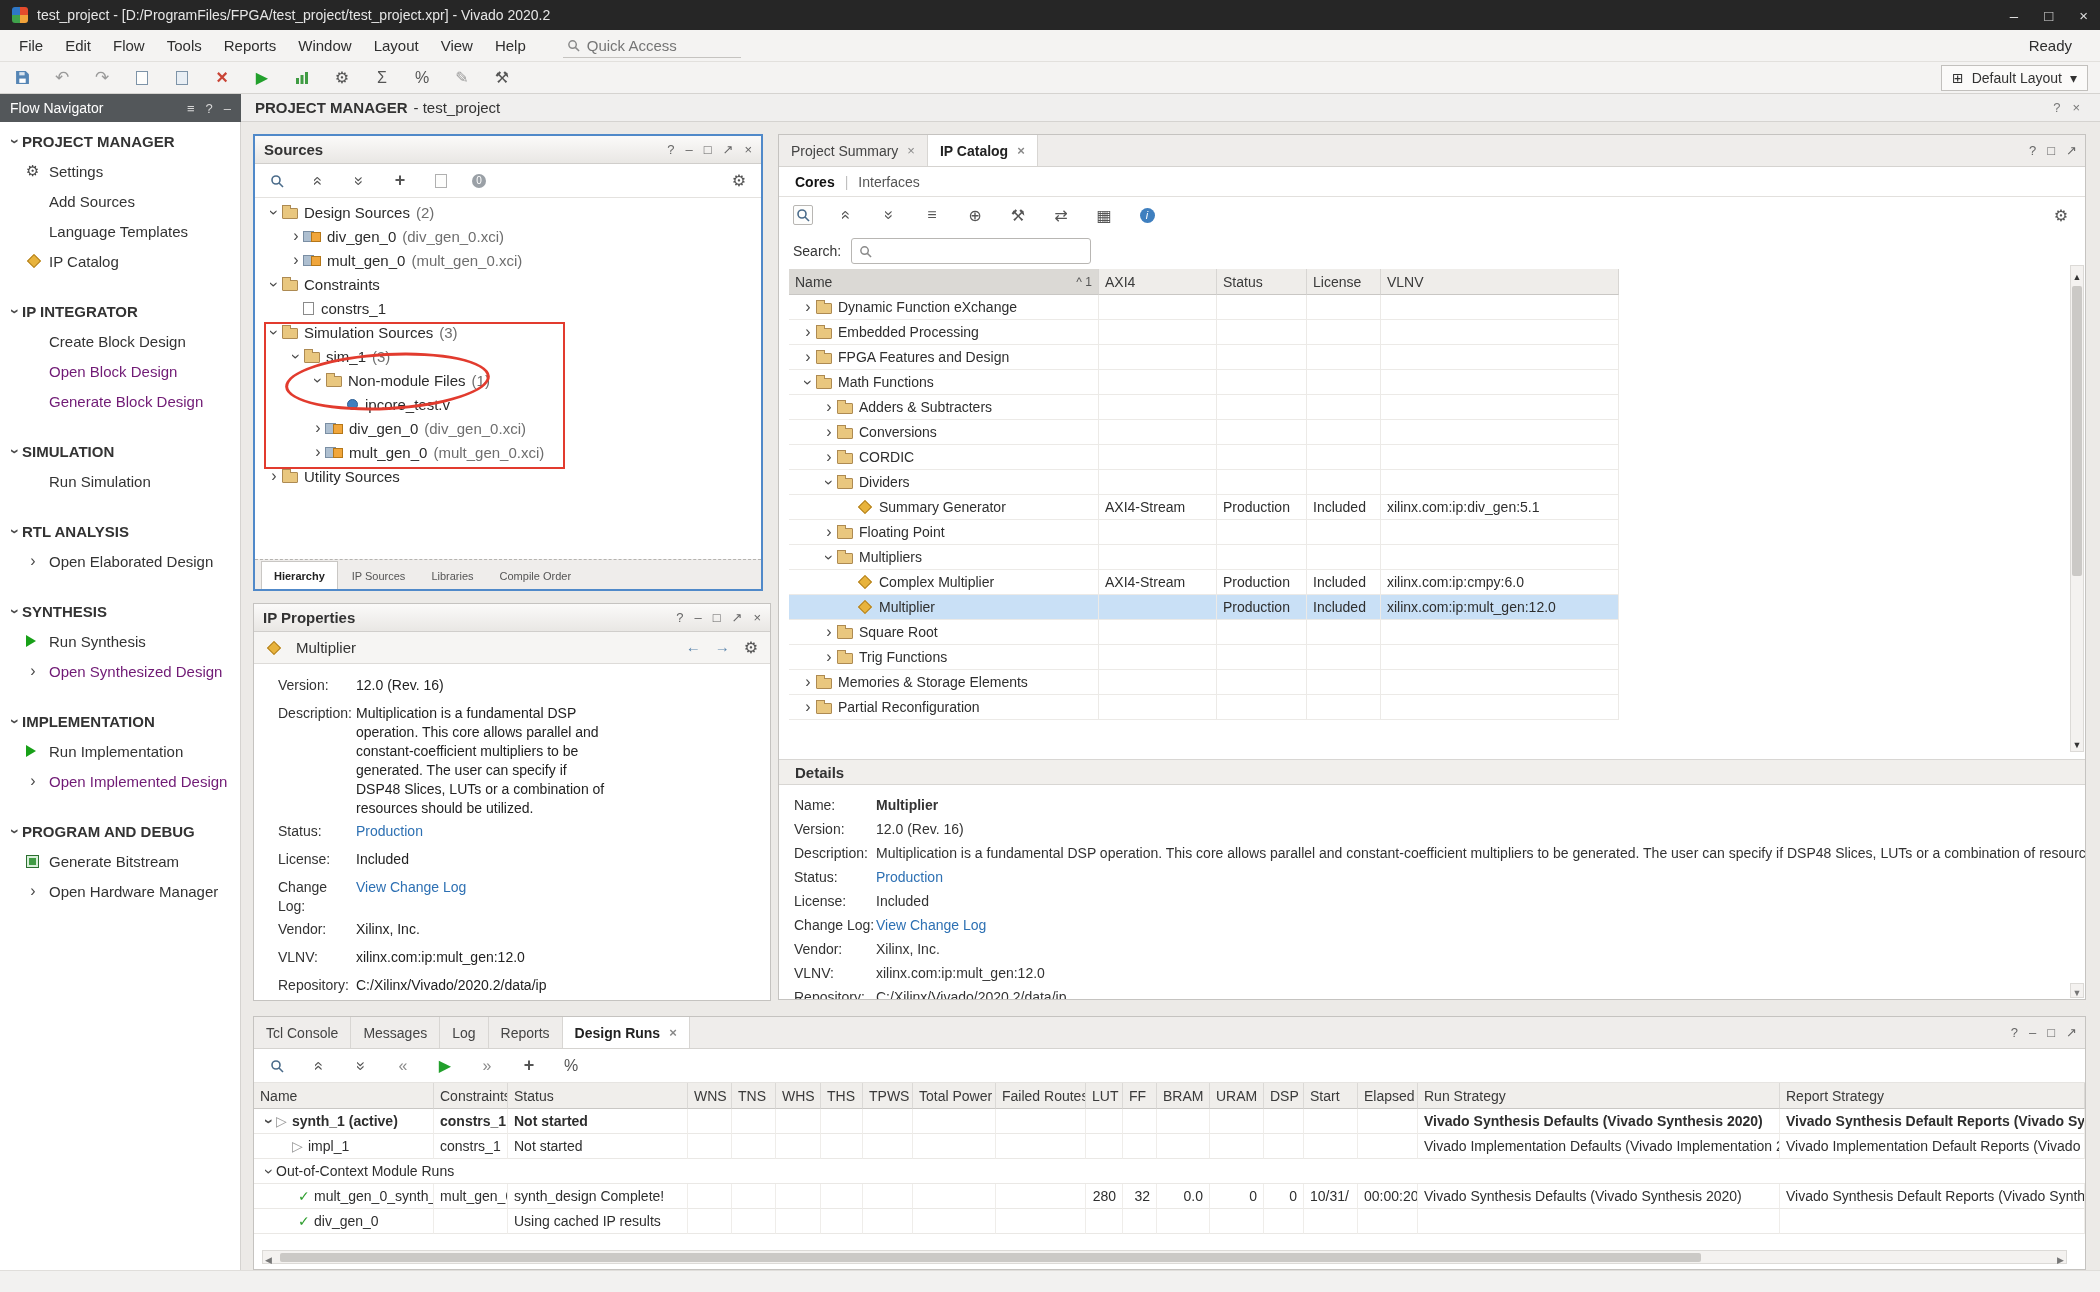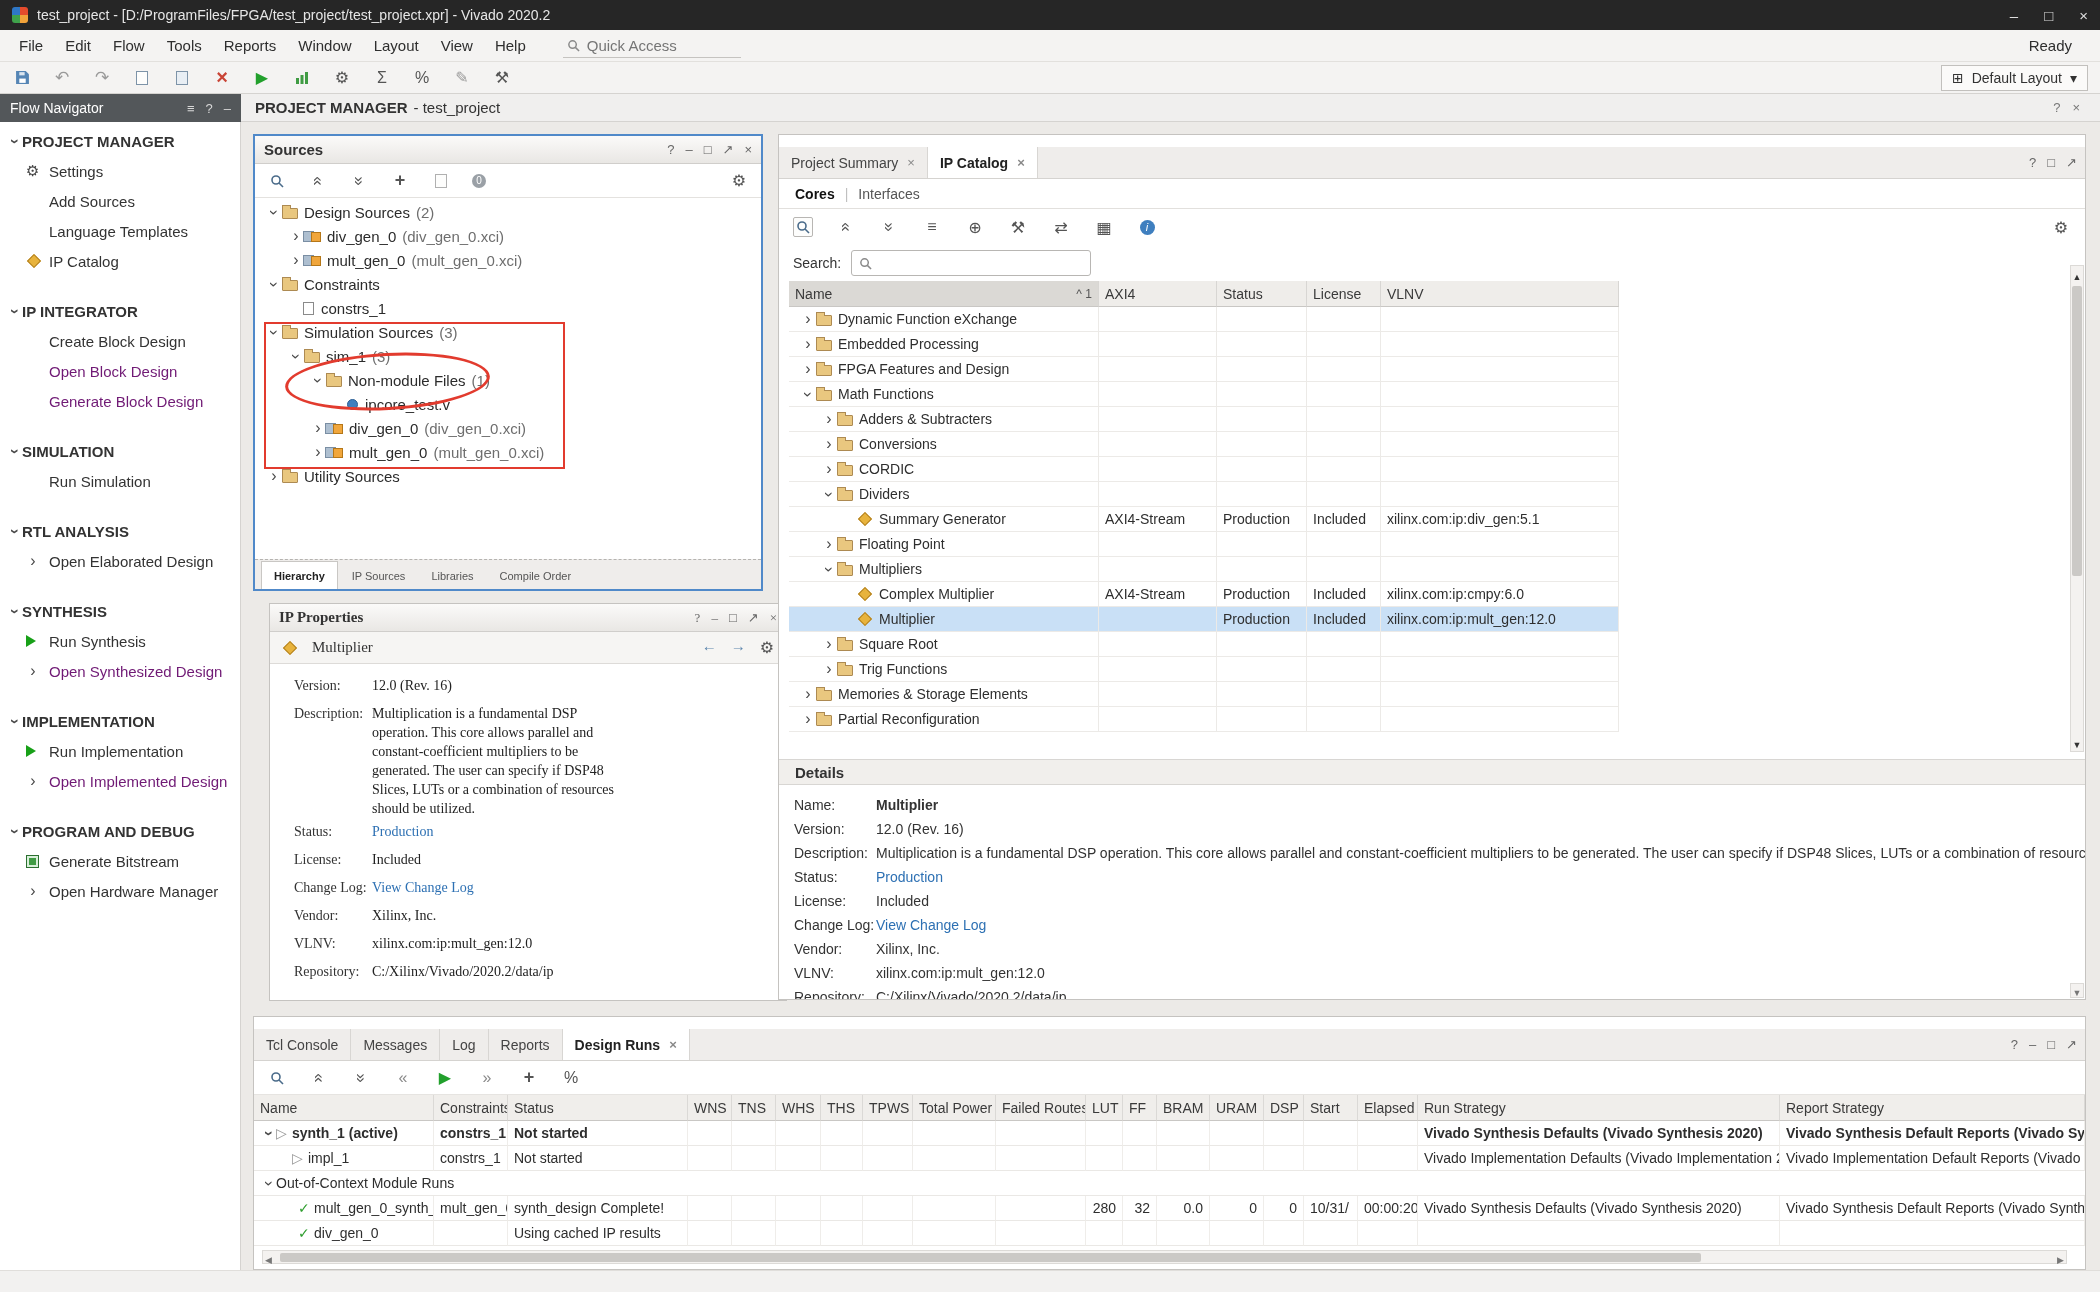--- a/index.html
+++ b/index.html
@@ -50,33 +50,33 @@
   .trow .lbl { color:#2b2b2b; }
   .suffix { color:#6e6e6e; margin-left:6px; }
   .p0 { padding-left:12px; } .p1 { padding-left:34px; } .p2 { padding-left:56px; } .p3 { padding-left:78px; }
   .sources-tabs { flex:none; height:30px; display:flex; align-items:flex-end; gap:2px; background:#efedeb; border-top:1px dashed #b5b3b0; padding:0 6px; }
   .stab { height:26px; display:flex; align-items:center; padding:0 12px; font-size:11px; color:#555; }
   .stab.active { background:#fff; border:1px solid #c9c7c4; border-bottom:none; font-weight:bold; color:#222; height:28px; }
   .red-rect { position:absolute; left:9px; top:186px; width:301px; height:147px; border:2px solid #e23b2e; pointer-events:none; }
   .red-ellipse { position:absolute; left:30px; top:217px; width:205px; height:57px; border:3px solid #e23b2e; border-radius:50%; transform:rotate(-3deg); pointer-events:none; }
 
   
-  .p-props { left:28px; top:481px; width:518px; height:398px;font-family:Liberation Serif, serif; }
+  .p-props { left:12px; top:481px; width:518px; height:398px; }
   .props-sub { height:32px; flex:none; display:flex; align-items:center; gap:8px; background:#f6f5f3; border-bottom:1px solid #dddbd8; padding:0 12px; }
   .props-nav { margin-left:auto; display:flex; gap:14px; color:#5e87ae; font-size:15px; }
   .props-body { flex:1; padding:8px 0 0 24px; font-size:14px; overflow:hidden; }
   .prop-row { display:flex; align-items:flex-start; min-height:28px; line-height:19px; padding-top:4px; }
   .prop-label { width:78px; flex:none; color:#333; }
   .prop-value { color:#222; }
   .desc-val { width:252px; }
   .link { color:#2d70b3; }
 
   
   .p-right { left:537px; top:12px; width:1308px; height:866px; }
-  .tabrow { height:32px; flex:none; display:flex; align-items:stretch; background:#efedeb; border-bottom:1px solid #d5d3d0;margin-top:12px; }
+  .tabrow { height:32px; flex:none; display:flex; align-items:stretch; background:#efedeb; border-bottom:1px solid #d5d3d0; }
   .tab { display:flex; align-items:center; gap:9px; padding:0 12px; border-right:1px solid #d8d6d3; color:#444; font-size:14px; }
   .tab.active { background:#fff; font-weight:bold; color:#222; }
   .tab-x { color:#888; font-size:13px; }
   .tabrow .winicons { padding-right:8px; align-items:center; }
   .subtabs { height:30px; flex:none; display:flex; align-items:center; padding-left:16px; border-bottom:1px solid #e2e0dd; font-size:14px; }
   .subtab-active { font-weight:bold; color:#111; }
   .subtab-div { color:#c0c0c0; margin:0 10px; }
   .subtab { color:#555; }
   .cat-toolbar { height:36px; flex:none; display:flex; align-items:center; gap:23px; padding:0 14px; }
   .tool-boxed { border:1px solid #b8b6b3; background:#fdfdfc; border-radius:2px; }

